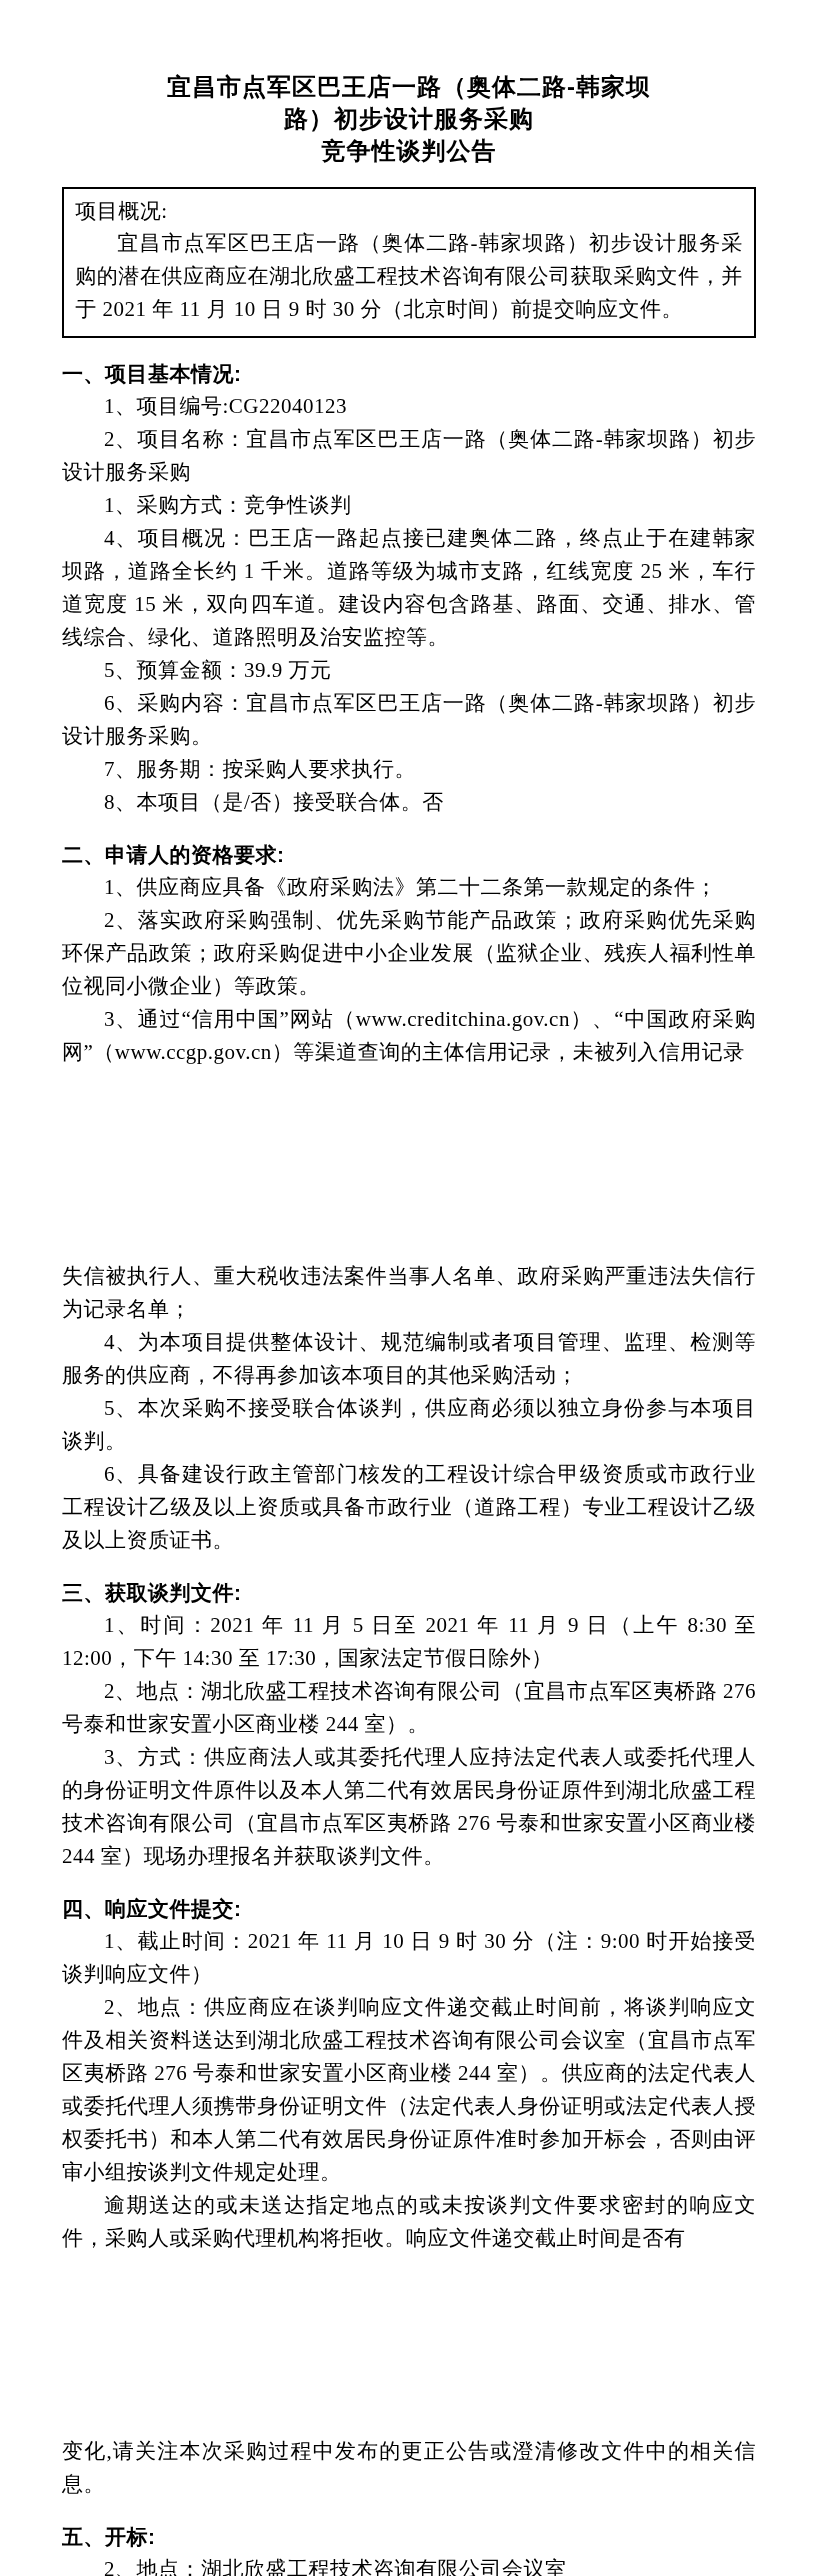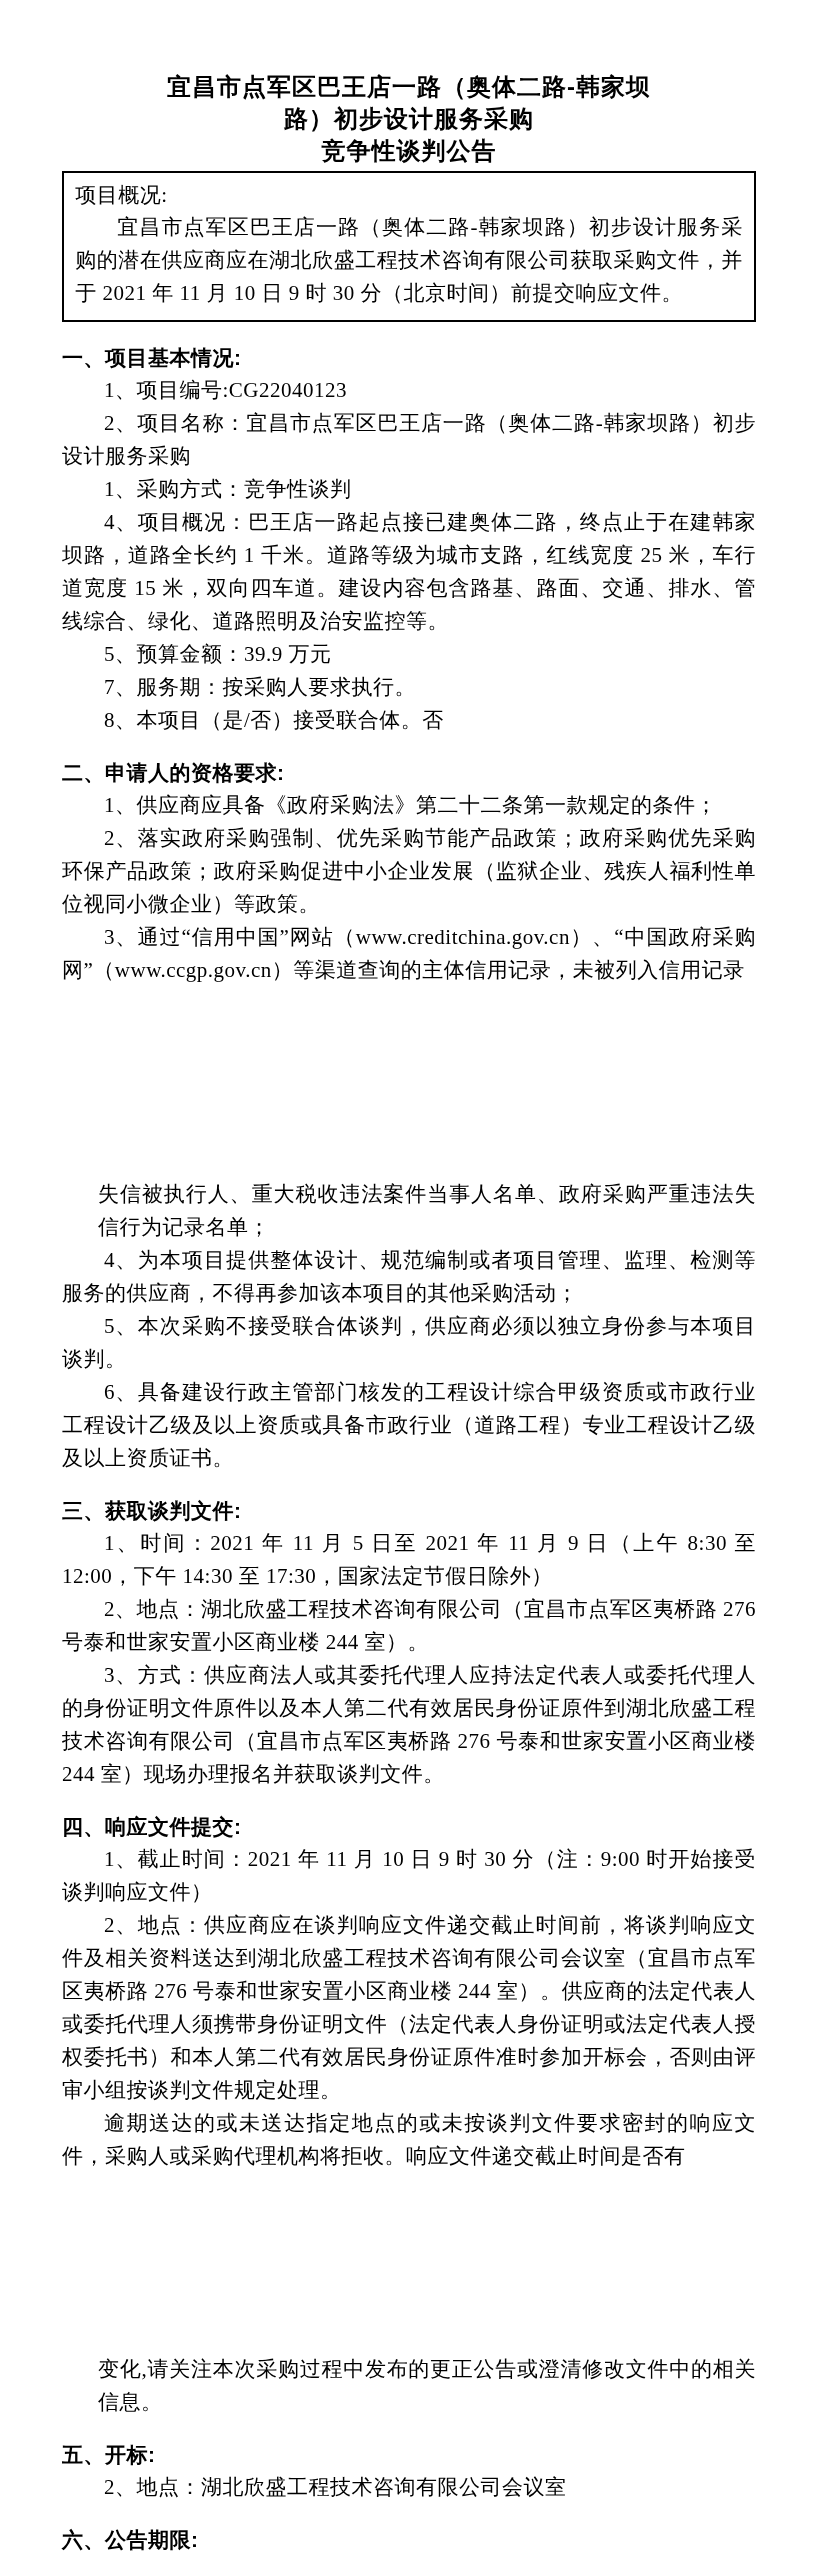--- a/index.html
+++ b/index.html
@@ -18,21 +18,21 @@
   .title{
     padding-top:71px;
     text-align:center;
     font-family:"Liberation Sans","DejaVu Sans",sans-serif;
     font-weight:bold;
     font-size:24px;
     line-height:32px;
     letter-spacing:1px;
   }
   .overview-box{
-    margin-top:4px;
+    margin-top:20px;
     border:2.1px solid #000;
     padding:6.2px 11.3px 10.3px 11.3px;
   }
   .box-label{
     margin:0;
     font-size:21px;
     line-height:32px;
     letter-spacing:0.5px;
   }
   .box-para{
@@ -51,21 +51,21 @@
     text-align:justify;
     letter-spacing:0.5px;
   }
   .blk.heading{
     font-family:"Liberation Sans","DejaVu Sans",sans-serif;
     font-weight:bold;
     text-align:left;
     margin-top:19px;
   }
   .blk.para{text-indent:2em;}
-  .blk.cont{text-indent:0;margin-left:36px;}
+  .blk.cont{text-indent:0;}
   .page-gap-1{height:191px;}
   .page-gap-2{height:180px;}
 </style>
 </head>
 <body>
 
 <div class="doc">
 
   <div class="title">
       <div>宜昌市点军区巴王店一路（奥体二路-韩家坝</div>
@@ -79,20 +79,21 @@
   </div>
 
   <div id="pages">
       <div class="page" id="page-0">
         <p class="blk heading">一、项目基本情况:</p>
         <p class="blk para">1、项目编号:CG22040123</p>
         <p class="blk para">2、项目名称：宜昌市点军区巴王店一路（奥体二路-韩家坝路）初步设计服务采购</p>
         <p class="blk para">1、采购方式：竞争性谈判</p>
         <p class="blk para">4、项目概况：巴王店一路起点接已建奥体二路，终点止于在建韩家坝路，道路全长约 1 千米。道路等级为城市支路，红线宽度 25 米，车行道宽度 15 米，双向四车道。建设内容包含路基、路面、交通、排水、管线综合、绿化、道路照明及治安监控等。</p>
         <p class="blk para">5、预算金额：39.9 万元</p>
+        <p class="blk para">6、采购内容：宜昌市点军区巴王店一路（奥体二路-韩家坝路）初步设计服务采购。</p>
         <p class="blk para">7、服务期：按采购人要求执行。</p>
         <p class="blk para">8、本项目（是/否）接受联合体。否</p>
         <p class="blk heading">二、申请人的资格要求:</p>
         <p class="blk para">1、供应商应具备《政府采购法》第二十二条第一款规定的条件；</p>
         <p class="blk para">2、落实政府采购强制、优先采购节能产品政策；政府采购优先采购环保产品政策；政府采购促进中小企业发展（监狱企业、残疾人福利性单位视同小微企业）等政策。</p>
         <p class="blk para">3、通过“信用中国”网站（www.creditchina.gov.cn）、“中国政府采购网”（www.ccgp.gov.cn）等渠道查询的主体信用记录，未被列入信用记录</p>
       </div>
       <div class="page-gap-1"></div>
       <div class="page" id="page-1">
         <p class="blk cont">失信被执行人、重大税收违法案件当事人名单、政府采购严重违法失信行为记录名单；</p>

